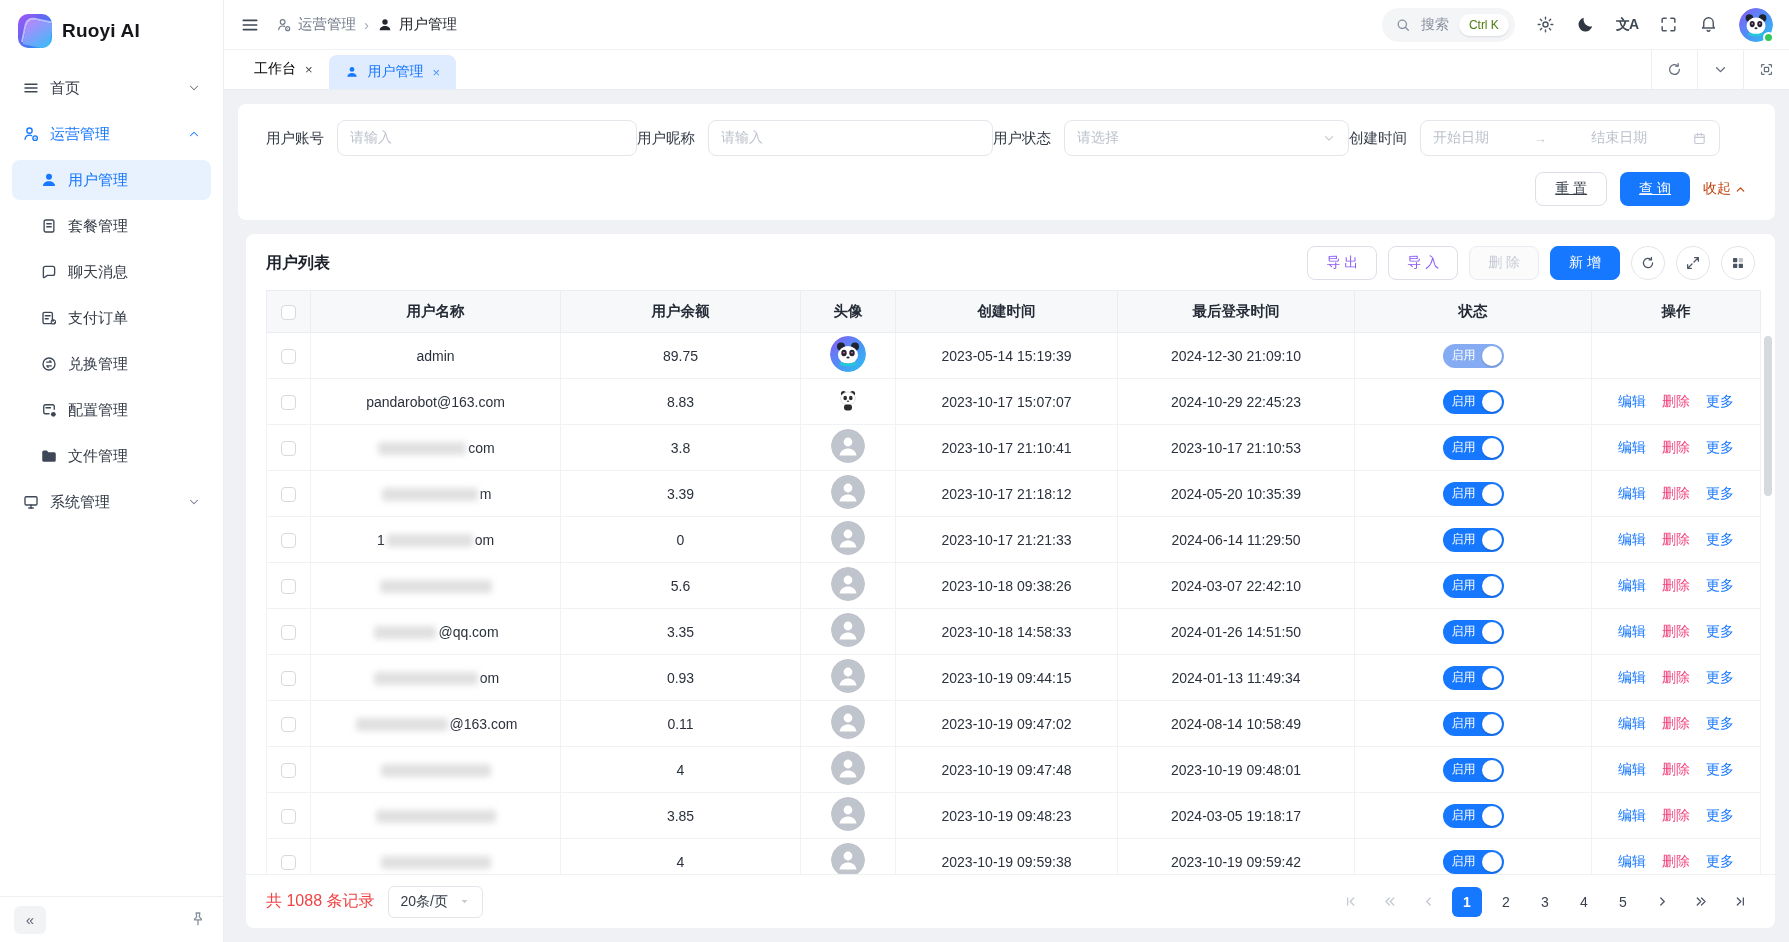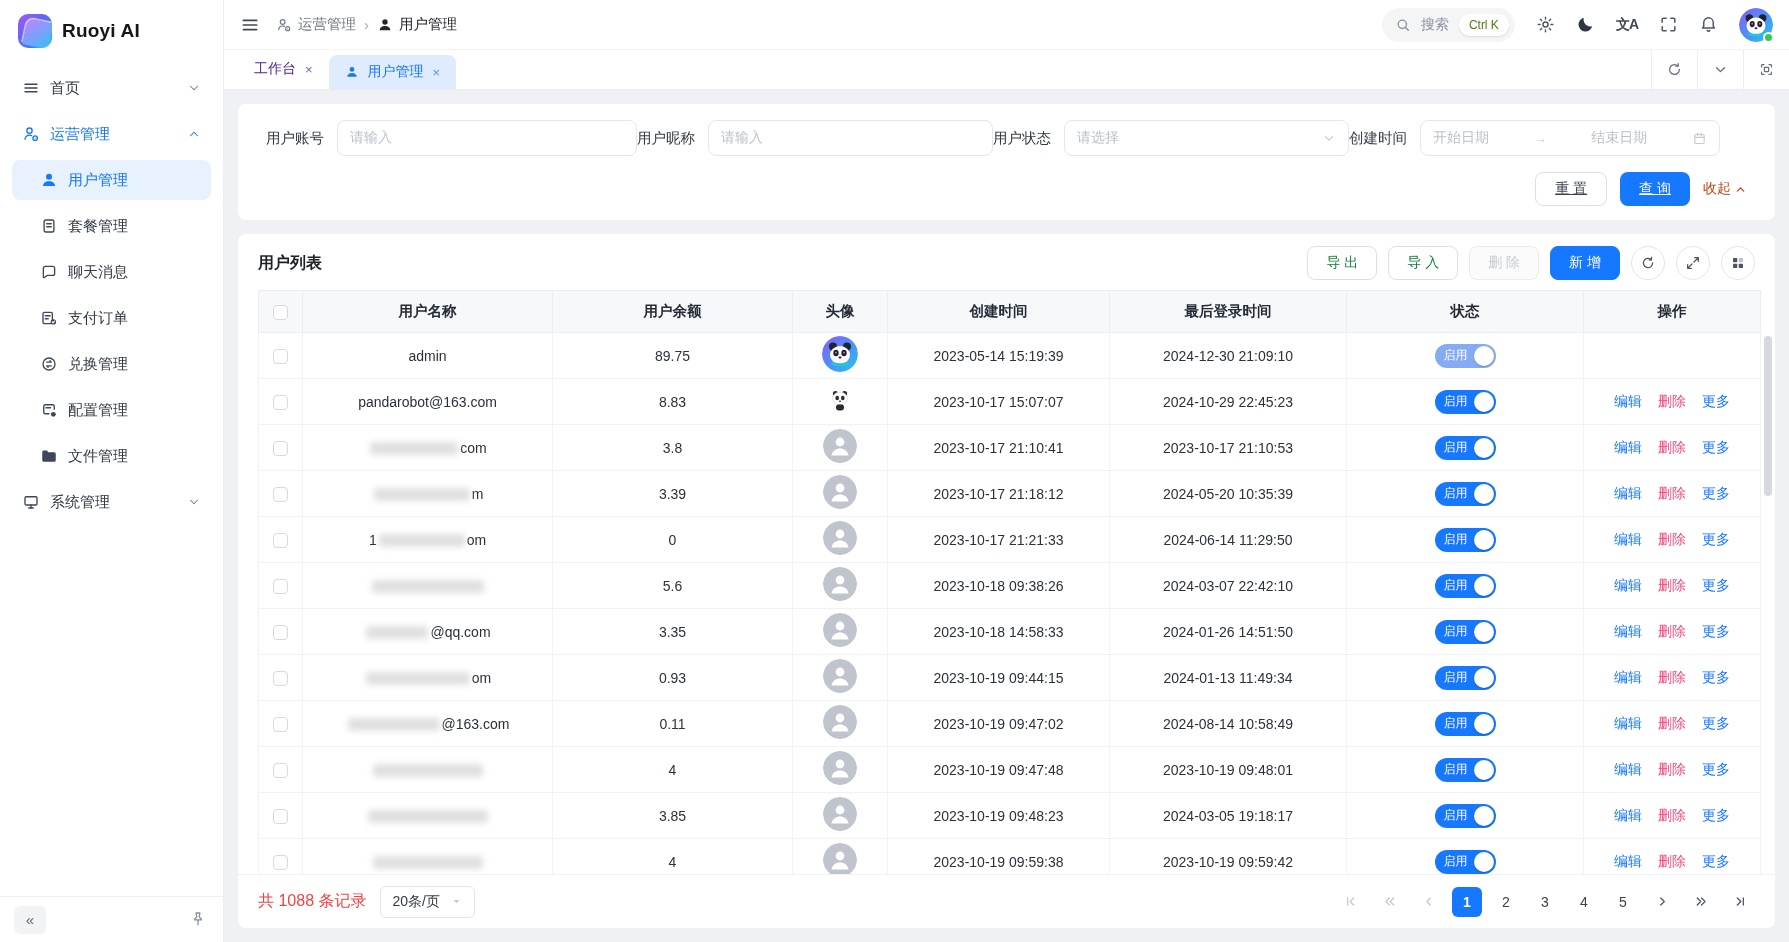--- a/index.html
+++ b/index.html
@@ -50,21 +50,21 @@
   .top-icon svg { width:19px; height:19px; }
   .top-icon.moon { color:#2f3640; }
   .lang-icon { font-size:14px; font-weight:600; color:#3f4754; letter-spacing:-1px; cursor:pointer; }
   .avatar-wrap { position:relative; width:34px; height:34px; cursor:pointer; }
   .avatar-wrap svg { width:34px; height:34px; border-radius:50%; }
   .status-dot { position:absolute; right:-1px; bottom:-1px; width:11px; height:11px; border-radius:50%; background:#34c759; border:2px solid #fff; }
 
   
   .tabbar { height:40px; background:#fff; border-bottom:1px solid #e9ecf1; display:flex; align-items:flex-end; flex-shrink:0; }
   .tabs { display:flex; align-items:flex-end; padding-left:14px; height:100%; }
-  .tab { height:40px; display:flex; align-items:center; gap:9px; padding:0 16px; font-size:14px; color:#4c1d95; cursor:pointer; }
+  .tab { height:40px; display:flex; align-items:center; gap:9px; padding:0 16px; font-size:14px; color:#000000; cursor:pointer; }
   .tab .ticon { width:14px; height:14px; } .tab .ticon svg { width:14px; height:14px; }
   .tab .x { font-size:13px; opacity:.75; }
   .tab.active { height:34px; background:#dfebff; color:#1677ff; border-radius:8px 8px 0 0; }
   .tab-actions { margin-left:auto; display:flex; height:100%; }
   .tab-action { width:46px; height:100%; border-left:1px solid #eceef2; display:flex; align-items:center; justify-content:center; color:#666e7c; cursor:pointer; }
   .tab-action svg { width:17px; height:17px; }
 
   
   .content { flex:1; padding:14px; display:flex; flex-direction:column; gap:14px; min-height:0; background:#eff1f5; }
   .card { background:#fff; border-radius:8px; }
@@ -81,25 +81,25 @@
   .finput .darrow { color:#c4c9d2; font-size:13px; }
   .finput .cal { width:15px; height:15px; color:#c4c9d2; } .finput .cal svg { width:15px; height:15px; }
   .btn-row { display:flex; justify-content:flex-end; align-items:center; gap:13px; margin-top:16px; }
   .btn { height:34px; border-radius:8px; padding:0 19px; font-size:14px; display:flex; align-items:center; cursor:pointer; border:none;text-decoration:underline; }
   .btn.ghost { border:1px solid #dcdfe5; color:#3a414d; background:#fff; }
   .btn.primary { background:#1677ff; color:#fff; }
   .link-collapse { color:#c2410c; font-size:14px; display:flex; align-items:center; gap:3px; cursor:pointer; }
   .link-collapse svg { width:13px; height:13px; }
 
   
-  .table-card { flex:1; min-height:0; display:flex; flex-direction:column; }
+  .table-card { flex:1; min-height:0; display:flex; flex-direction:column;margin-left:8px; }
   .list-head { display:flex; align-items:center; padding:12px 20px 10px; flex-shrink:0; }
   .list-title { font-size:16px; font-weight:700; color:#1d2129; }
   .toolbar { margin-left:auto; display:flex; gap:11px; align-items:center; }
-  .tbtn { height:34px; border-radius:8px; padding:0 18px; border:1px solid #dcdfe5; background:#fff; color:#15803d; font-size:14px; display:flex; align-items:center; cursor:pointer; }
+  .tbtn { height:34px; border-radius:8px; padding:0 18px; border:1px solid #dcdfe5; background:#fff; color:#8b5cf6; font-size:14px; display:flex; align-items:center; cursor:pointer; }
   .tbtn.disabled { color:#c6cbd4; border-color:#e9ebf0; background:#fbfbfc; cursor:default; }
   .tbtn.primary { background:#1677ff; border:1px solid #1677ff; color:#fff; }
   .icon-btn { width:34px; height:34px; border-radius:50%; border:1px solid #e2e5ea; color:#4b5563; display:flex; align-items:center; justify-content:center; background:#fff; cursor:pointer; }
   .icon-btn svg { width:16px; height:16px; }
 
   .table-viewport { flex:1; min-height:0; overflow:hidden; position:relative; padding:0 14px 0 20px; }
   table { width:100%; border-collapse:collapse; table-layout:fixed; }
   thead th { background:#f7f8fa; height:42px; font-size:14.5px; font-weight:700; color:#252b36; border:1px solid #ebedf2; text-align:center; }
   tbody td { height:46px; text-align:center; font-size:14px; color:#2b313c; border:1px solid #f1f2f5; background:#fff; }
   .checkbox { display:inline-block; width:15px; height:15px; border:1px solid #d5d9e0; border-radius:4px; background:#fff; vertical-align:middle; cursor:pointer; }

